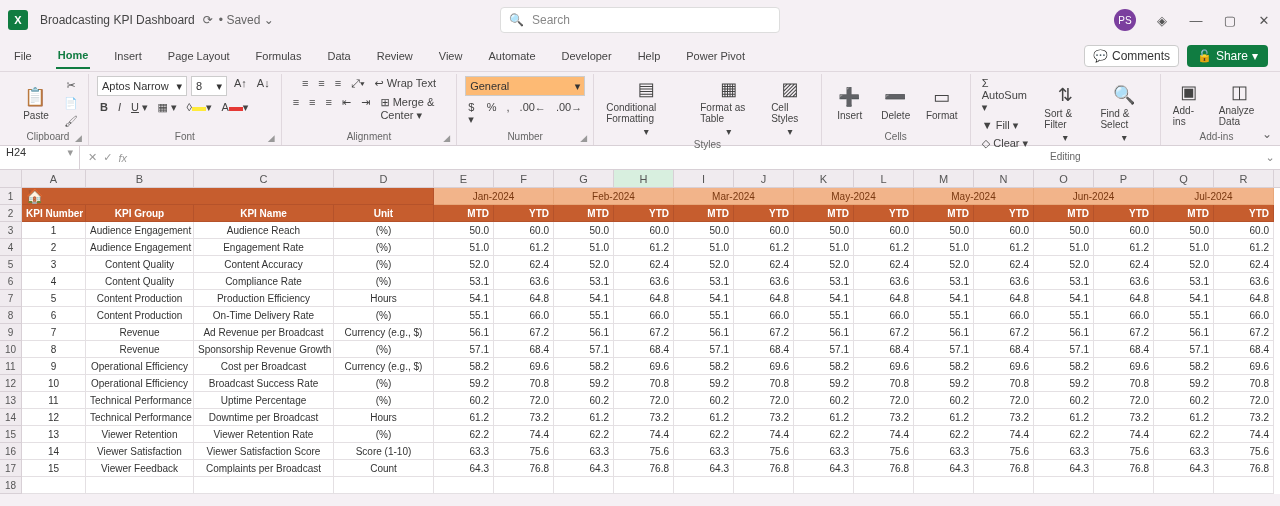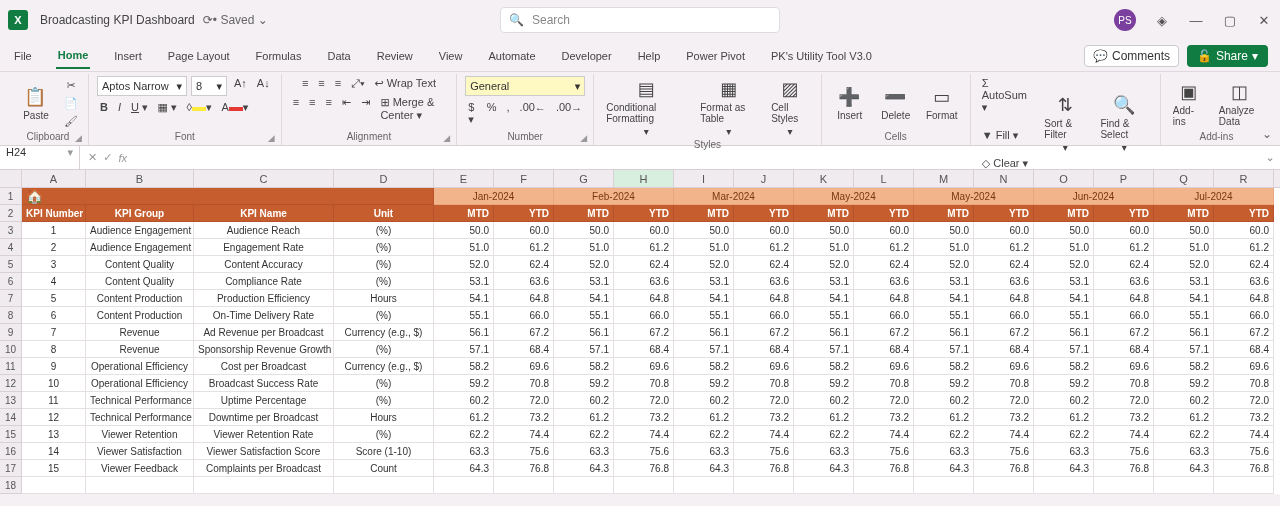--- a/index.html
+++ b/index.html
@@ -1,21 +1,21 @@
 <!DOCTYPE html>
 <html><head>
 <meta charset="utf-8">
 <style>
 *{box-sizing:border-box;margin:0;padding:0;font-family:"Segoe UI",Arial,sans-serif}
 body{background:#f5f0f4;width:1280px;height:506px;overflow:hidden;font-size:12px;color:#333}
 .titlebar{height:40px;display:flex;align-items:center;padding:0 8px;background:#f5f0f4}
 .titlebar .excel-icon{width:20px;height:20px;background:#107c41;color:#fff;font-weight:bold;font-size:11px;display:flex;align-items:center;justify-content:center;border-radius:3px;margin-right:12px}
 .titlebar .title{font-size:12px;color:#444}
 .titlebar .autosave{margin-left:8px;color:#666;font-size:12px}
-.titlebar .saved{color:#666;font-size:12px}
+.titlebar .saved{margin-left:6px;color:#666;font-size:12px}
 .searchbox{margin-left:auto;margin-right:auto;width:280px;height:26px;background:#fff;border:1px solid #ddd;border-radius:4px;display:flex;align-items:center;padding:0 8px;color:#888;position:absolute;left:50%;top:7px;transform:translateX(-50%)}
 .searchbox .sicon{margin-right:8px}
 .titlebar .right{margin-left:auto;display:flex;align-items:center;gap:18px}
 .avatar{width:22px;height:22px;border-radius:50%;background:#7b3f9e;color:#fff;font-size:10px;display:flex;align-items:center;justify-content:center}
 .winbtn{width:16px;text-align:center;color:#555;font-size:13px}
 .ribbon-tabs{height:32px;display:flex;align-items:center;padding:0 12px;gap:22px;background:#f5f0f4;border-bottom:1px solid #e0d8de}
 .ribbon-tabs .tab{font-size:11px;color:#444;padding:6px 2px;cursor:pointer}
 .ribbon-tabs .tab.active{font-weight:600;border-bottom:2px solid #107c41;color:#107c41}
 .ribbon-tabs .right-actions{margin-left:auto;display:flex;gap:8px}
 .comments-btn{background:#fff;border:1px solid #ccc;border-radius:4px;padding:3px 8px;font-size:12px;display:flex;align-items:center;gap:4px}
@@ -27,21 +27,21 @@
 .group .body{display:flex;align-items:center;gap:6px;flex:1}
 .group .label{text-align:center;font-size:10px;color:#666;padding-bottom:1px;position:relative}
 .group .label .dlg{position:absolute;right:-2px;bottom:0;font-size:9px;color:#999}
 .bigbtn{display:flex;flex-direction:column;align-items:center;justify-content:center;gap:2px;padding:2px 4px;font-size:10px;color:#444;min-width:40px}
 .bigbtn .ico{font-size:18px}
 .smallstack{display:flex;flex-direction:column;gap:2px}
 .smallbtn{width:18px;height:16px;display:flex;align-items:center;justify-content:center;font-size:11px;color:#555}
 .fontbox{display:flex;gap:4px;align-items:flex-start}
 .fontname{width:90px;height:20px;border:1px solid #ccc;background:#fff;font-size:11px;padding:0 4px;display:flex;align-items:center;justify-content:space-between}
 .fontsize{width:36px;height:20px;border:1px solid #ccc;background:#fff;font-size:11px;padding:0 4px;display:flex;align-items:center;justify-content:space-between}
-.fmtbox{width:120px;height:20px;border:1px solid #ccc;background:#fef9c3;font-size:11px;padding:0 4px;display:flex;align-items:center;justify-content:space-between}
+.fmtbox{width:120px;height:20px;border:1px solid #ccc;background:#fdba74;font-size:11px;padding:0 4px;display:flex;align-items:center;justify-content:space-between}
 .rowbtns{display:flex;gap:4px}
 .txtbtn{font-size:11px;padding:1px 3px;color:#444}
 .colorswatch{width:14px;height:4px;display:inline-block}
 .formula-bar{height:24px;background:#fff;border-bottom:1px solid #d8d0d6;display:flex;align-items:center}
 .namebox{width:80px;height:100%;border-right:1px solid #d8d0d6;display:flex;padding:0 6px;font-size:11px;justify-content:space-between}
 .fx-btns{display:flex;align-items:center;gap:6px;padding:0 8px;color:#999;font-size:11px}
 .fx-input{flex:1;padding:0 6px;font-size:11px}
 .fx-expand{width:20px;text-align:center;color:#888;font-size:11px}
 .grid-wrap{position:relative;background:#fff}
 .colheads{display:flex;height:18px;background:#f0ebef;border-bottom:1px solid #d8d0d6}
@@ -86,21 +86,20 @@
   <span class="tab">Insert</span>
   <span class="tab">Page Layout</span>
   <span class="tab">Formulas</span>
   <span class="tab">Data</span>
   <span class="tab">Review</span>
   <span class="tab">View</span>
   <span class="tab">Automate</span>
   <span class="tab">Developer</span>
   <span class="tab">Help</span>
   <span class="tab">Power Pivot</span>
-  <span class="tab">PK's Utility Tool V3.0</span>
   <div class="right-actions">
     <div class="comments-btn">💬 <span>Comments</span></div>
     <div class="share-btn">🔓 <span>Share</span> ▾</div>
   </div>
 </div>
 
 <div class="ribbon">
   <div class="group">
     <div class="body">
       <div class="bigbtn">
@@ -202,21 +201,21 @@
       <div class="bigbtn">
           <span class="ico">▭</span>
           <span>Format</span>
         </div>
     </div>
     <div class="label"><span>Cells</span></div>
   </div>
 
   <div class="group">
     <div class="body">
-      <div class="smallstack" style="gap:13px">
+      <div class="smallstack" style="gap:3px">
         <span class="txtbtn">Σ <span>AutoSum</span> ▾</span>
         <span class="txtbtn">▼ <span>Fill</span> ▾</span>
         <span class="txtbtn">◇ <span>Clear</span> ▾</span>
       </div>
       <div class="bigbtn"><span class="ico">⇅</span><span>Sort &amp; Filter</span> ▾</div>
       <div class="bigbtn"><span class="ico">🔍</span><span>Find &amp; Select</span> ▾</div>
     </div>
     <div class="label"><span>Editing</span></div>
   </div>
 

